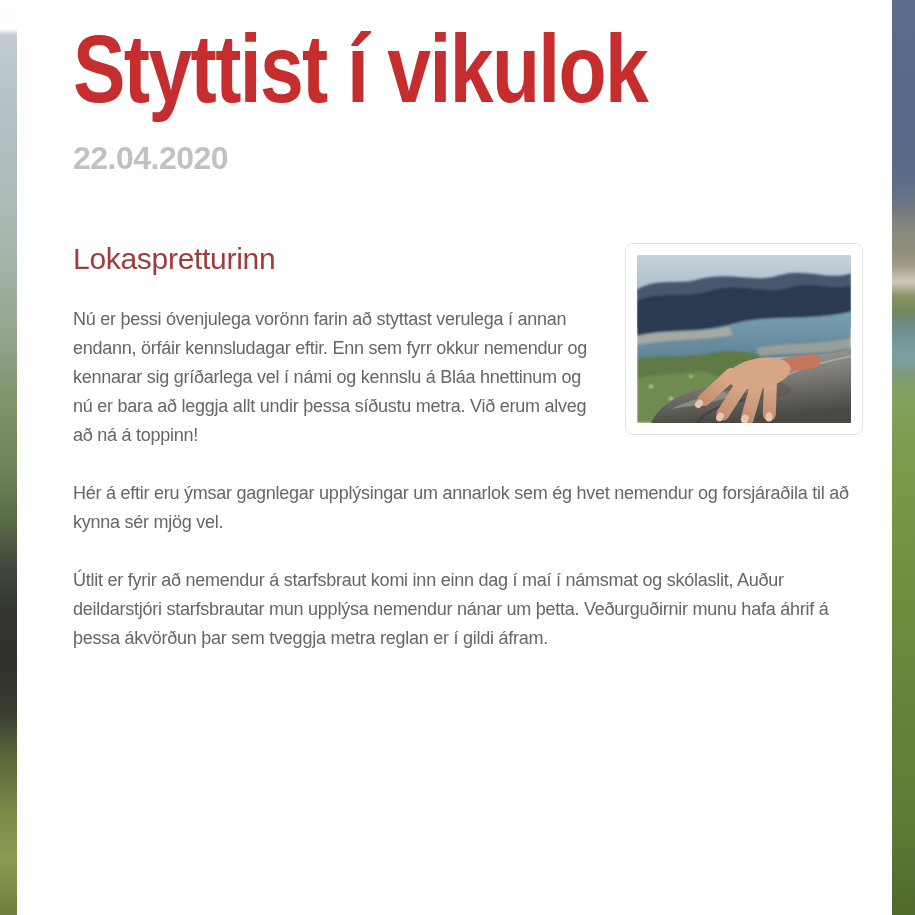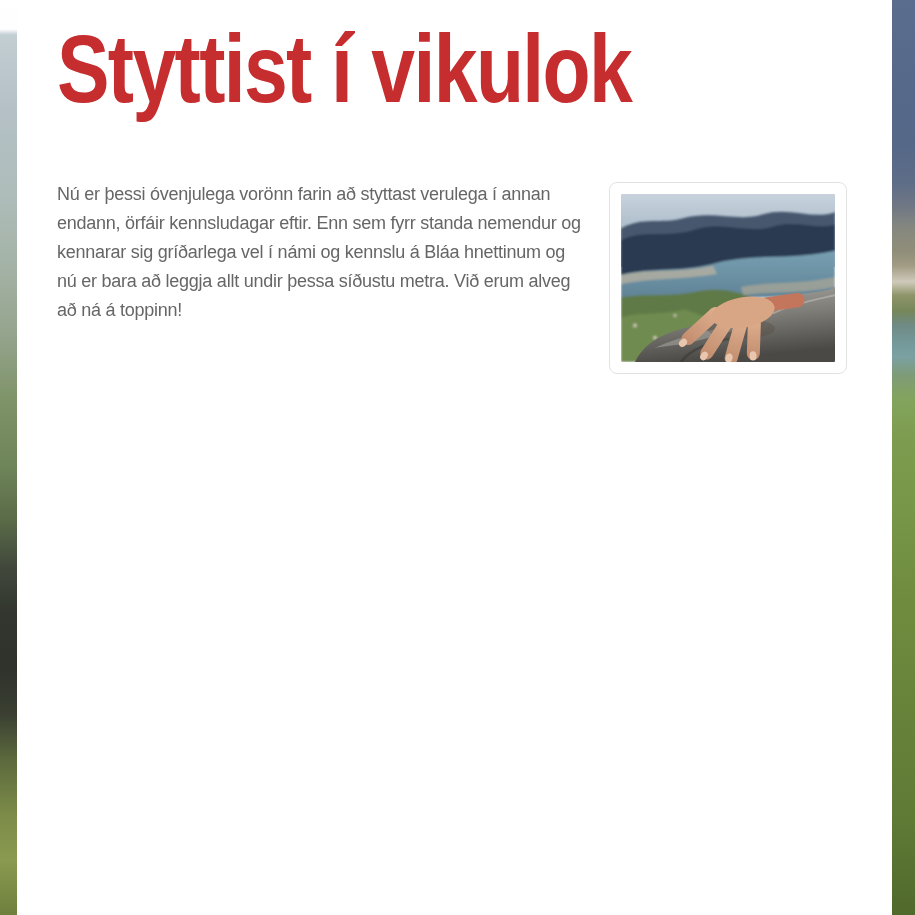--- a/index.html
+++ b/index.html
@@ -33,21 +33,21 @@
       #5b6d8e 0%, #57698b 9%, #566888 16%, #5e6d87 20%,
       #6f7784 22.5%, #86887f 25%, #908e79 27.5%, #a19b83 29%,
       #cfcabb 30.8%, #8e9468 32.3%, #75875a 34%, #6f8a84 35.5%,
       #74999a 37.5%, #7ba1a2 39%, #7e9b77 41%, #83a45e 43.5%,
       #7d9c4f 48%, #789647 56%, #6f8c3e 66%, #66823a 79%,
       #5e7a35 90%, #50692c 100%);
   }
   .content{
     position:absolute;left:17px;top:0;width:875px;height:915px;
     background:#fff;z-index:1;overflow:hidden;
-    padding:22px 30px 0 40px;
+    padding:22px 30px 0 56px;
   }
   .post-title{
     margin:0;font-size:96px;line-height:0.98;font-weight:700;
     color:var(--title-red);letter-spacing:-2px;white-space:nowrap;
     transform:scaleX(0.82);transform-origin:left top;
   }
   .post-date{
     margin:24px 0 0 0;font-size:32px;font-weight:700;
     color:var(--date-gray);letter-spacing:-0.5px;
   }
@@ -72,20 +72,21 @@
 
 <div class="bg-strip left"></div>
 <div class="bg-strip right"></div>
 
 <div class="content">
 
   <h1 class="post-title">
     <span>Styttist í vikulok</span>
   </h1>
 
+  <div class="post-date">22.04.2020</div>
 
   <div class="article">
 
     <div class="photo-card">
 
       <svg viewBox="0 0 214 166" preserveAspectRatio="none" role="img">
         <defs>
           <linearGradient id="sky" x1="0" y1="0" x2="0" y2="1">
             <stop offset="0" stop-color="#c7d2dc"></stop>
               <stop offset="1" stop-color="#93a7bb"></stop>
@@ -133,17 +134,20 @@
           <rect x="138" y="103" width="46" height="14" rx="7" fill="#c3765b" transform="rotate(-8 140 110)"></rect>
           <ellipse cx="122" cy="117" rx="32" ry="15" fill="#d9a685" transform="rotate(-10 122 117)"></ellipse>
           <ellipse cx="62" cy="147" rx="3.5" ry="4.5" fill="#e9c6ae" transform="rotate(48 62 147)"></ellipse>
           <ellipse cx="83" cy="160" rx="3.5" ry="4.5" fill="#e9c6ae" transform="rotate(33 83 160)"></ellipse>
           <ellipse cx="108" cy="162" rx="3.5" ry="4.5" fill="#e9c6ae" transform="rotate(16 108 162)"></ellipse>
           <ellipse cx="132" cy="160" rx="3.5" ry="4.5" fill="#e9c6ae"></ellipse>
         </g>
       </svg>
     </div>
 
+    <h2 class="section-heading">Lokaspretturinn</h2>
 
-    <p>Nú er þessi óvenjulega vorönn farin að styttast verulega í annan endann, örfáir kennsludagar eftir. Enn sem fyrr standa nemendur og kennarar sig gríðarlega vel í námi og kennslu á Bláa hnettinum og nú er bara að leggja allt undir þessa síðustu metra. Við erum alveg að ná á toppinn!</p>
+    <p>Nú er þessi óvenjulega vorönn farin að styttast verulega í annan endann, örfáir kennsludagar eftir. Enn sem fyrr okkur nemendur og kennarar sig gríðarlega vel í námi og kennslu á Bláa hnettinum og nú er bara að leggja allt undir þessa síðustu metra. Við erum alveg að ná á toppinn!</p>
+    <p>Hér á eftir eru ýmsar gagnlegar upplýsingar um annarlok sem ég hvet nemendur og forsjáraðila til að kynna sér mjög vel.</p>
+    <p>Útlit er fyrir að nemendur á starfsbraut komi inn einn dag í maí í námsmat og skólaslit, Auður deildarstjóri starfsbrautar mun upplýsa nemendur nánar um þetta. Veðurguðirnir munu hafa áhrif á þessa ákvörðun þar sem tveggja metra reglan er í gildi áfram.</p>
 
   </div>
 </div>
 
 </body></html>

